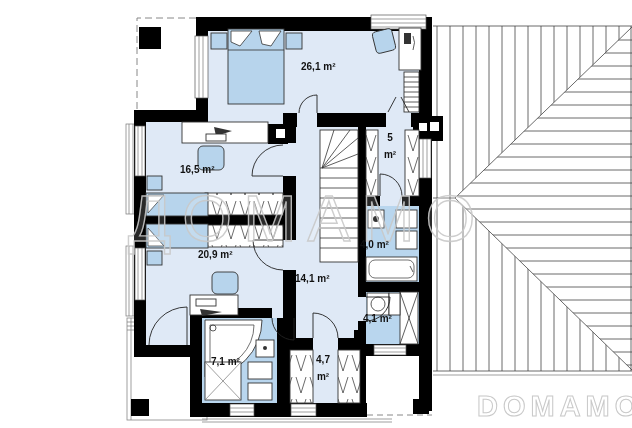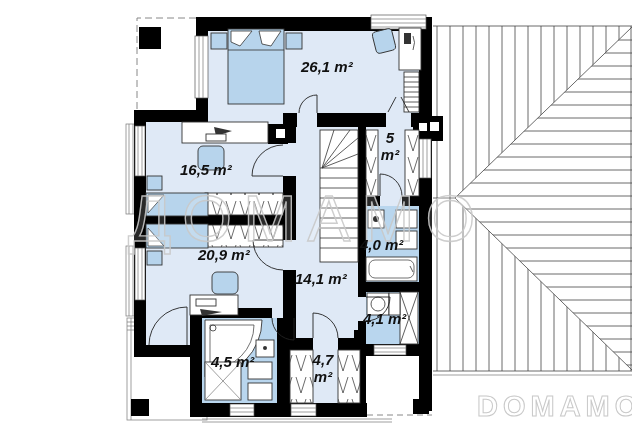--- a/index.html
+++ b/index.html
@@ -8,22 +8,22 @@
   svg{position:absolute;left:0;top:0;}
   .wall{fill:var(--wall,#000);}
   .floor{fill:var(--floor,#dfe9f6);}
   .wet{fill:var(--wet-floor,#b9d6ee);}
   .furn{fill:var(--furniture,#b7d4ec);stroke:var(--outline,#333);stroke-width:0.9;}
   .wht{fill:#fff;stroke:var(--outline,#333);stroke-width:0.9;}
   .ln{stroke:var(--outline,#333);stroke-width:0.8;fill:none;}
   .thin{stroke:#777;stroke-width:0.7;fill:none;}
   .roofln{stroke:var(--roof-line,#444);stroke-width:0.8;fill:none;}
   .arc{stroke:#222;stroke-width:0.9;fill:none;}
-  .room-label{position:absolute;font-size:15px;font-weight:bold;color:var(--label-color,#111);
-              white-space:nowrap;line-height:17px;font-style:italic;}
+  .room-label{position:absolute;font-size:10px;font-weight:bold;color:var(--label-color,#111);
+              white-space:nowrap;line-height:17px;}
   .room-label.two{text-align:center;}
   .watermark{position:absolute;left:128px;top:182px;font-size:64px;font-weight:normal;
              letter-spacing:11px;color:rgba(255,255,255,0.18);
              -webkit-text-stroke:1.4px var(--watermark-color,#c9c9c9);opacity:.9;}
   .logo{position:absolute;left:477px;top:390px;font-size:29px;font-weight:bold;
         letter-spacing:5px;color:rgba(255,255,255,0.18);
         -webkit-text-stroke:1px var(--watermark-color,#c9c9c9);}
 </style>
 </head>
 <body>
@@ -389,14 +389,14 @@
 <div class="room-label two" style="left:370px;top:129px;width:40px;">
   <div>5</div>
   <div>m²</div>
 </div>
 <div class="room-label" style="left:360px;top:236px;">4,0 m²</div>
 <div class="room-label" style="left:363px;top:310px;text-align:right;">4,1 m²</div>
 <div class="room-label two" style="left:301px;top:351px;width:44px;">
   <div>4,7</div>
   <div>m²</div>
 </div>
-<div class="room-label" style="left:211px;top:353px;">4,5 m²</div>
+<div class="room-label" style="left:211px;top:353px;">7,1 m²</div>
 </div>
 
 </body></html>

